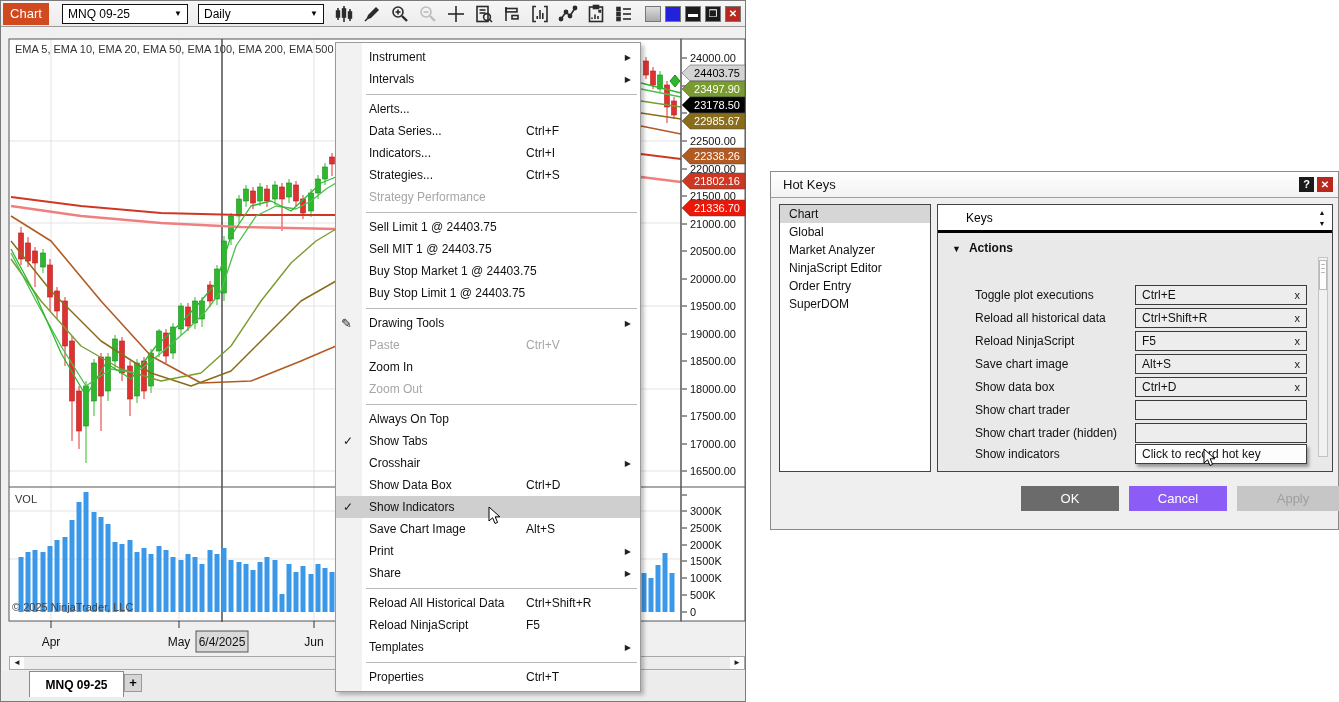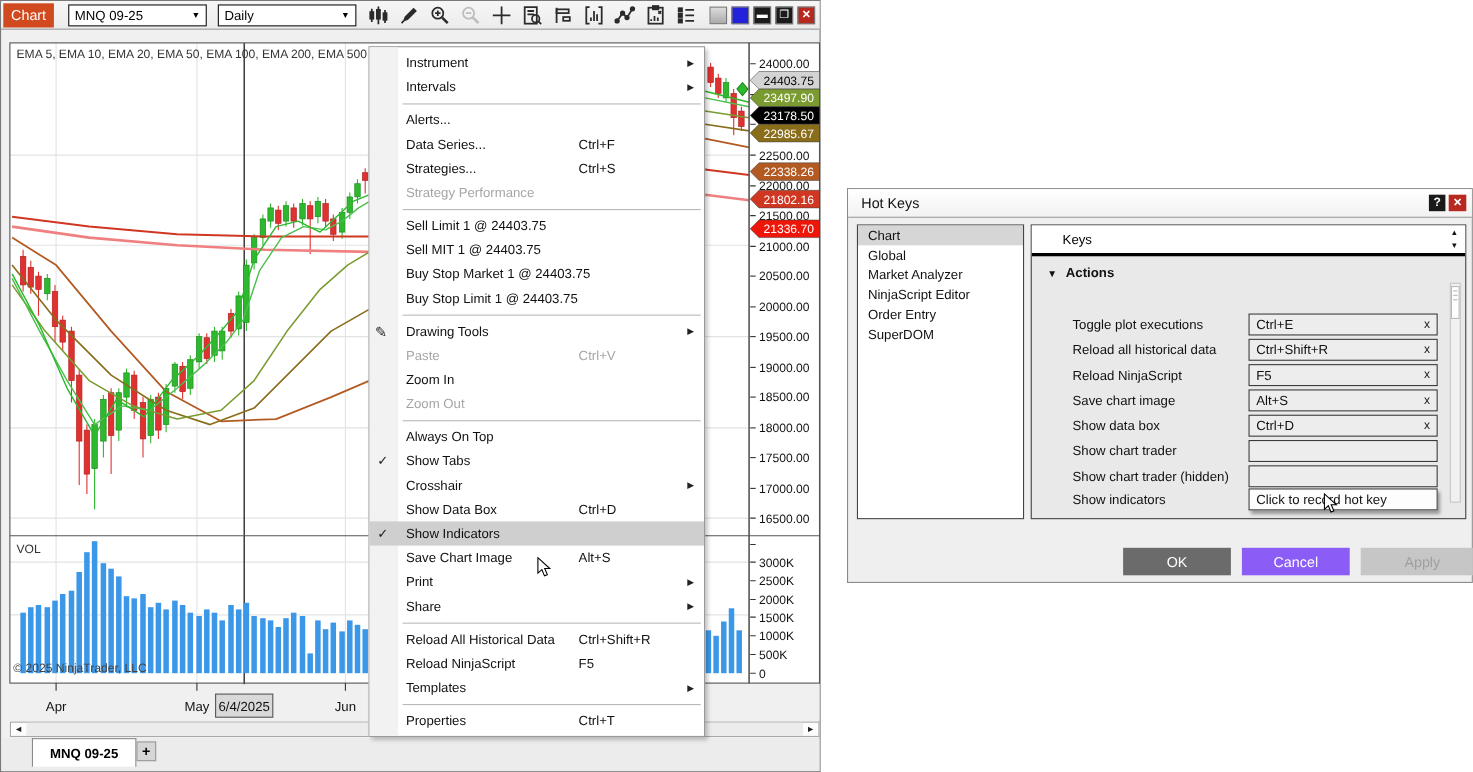--- a/index.html
+++ b/index.html
@@ -89,21 +89,21 @@
   .hk-row .val { position:absolute; left:197px; top:0; width:172px; height:20px;
     background:#ededed; border:1px solid #3c3c3c; font-size:12px; color:#111;
     display:flex; align-items:center; padding:0 6px; }
   .hk-row .val .x { margin-left:auto; font-size:11px; color:#222; }
   .hk-row .val.rec { background:#fdfdfd; box-shadow:2px 3px 3px rgba(0,0,0,0.35); }
   #hk-scroll { position:absolute; right:4px; top:24px; width:10px; height:200px;
     background:#f1f1f1; border:1px solid #c4c4c4; }
   #hk-thumb { position:absolute; left:0; top:2px; width:8px; height:30px; background:#fdfdfd;
     border:1px solid #b9b9b9; }
   #hk-thumb i { display:block; border-top:1px solid #bbb; margin:3px 1px 0 1px; }
-  .hk-btn { position:absolute; top:326px; width:98px; height:25px; font-size:13px;
+  .hk-btn { position:absolute; top:314px; width:98px; height:25px; font-size:13px;
     display:flex; align-items:center; justify-content:center; }
   #btn-ok { left:250px; background:#6b6b6b; color:#fff; }
   #btn-cancel { left:358px; background:#8b5cf6; color:#fff; }
   #btn-apply { left:466px; width:112px; background:#c6c6c6; color:#9f9f9f; }
 
   .cursor { position:absolute; width:14px; height:20px; }
 </style>
 </head>
 <body>
 
@@ -493,20 +493,24 @@
       </div>
       <div class="msep"></div>
       <div class="mi">
         <span>Alerts...</span>
       </div>
       <div class="mi">
         <span>Data Series...</span>
         <span class="sc">Ctrl+F</span>
       </div>
       <div class="mi">
+        <span>Indicators...</span>
+        <span class="sc">Ctrl+I</span>
+      </div>
+      <div class="mi">
         <span>Strategies...</span>
         <span class="sc">Ctrl+S</span>
       </div>
       <div class="mi dis">
         <span>Strategy Performance</span>
       </div>
       <div class="msep"></div>
       <div class="mi">
         <span>Sell Limit 1 @ 24403.75</span>
       </div>

